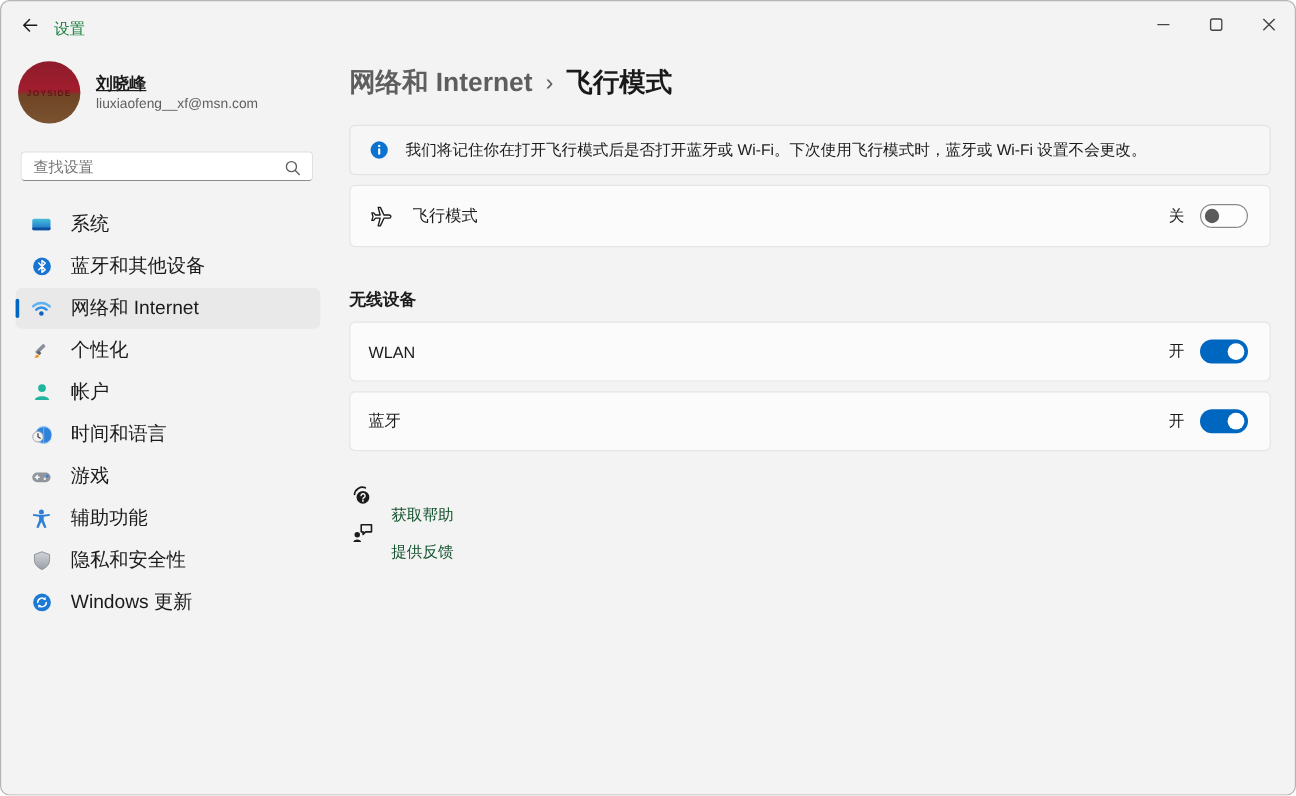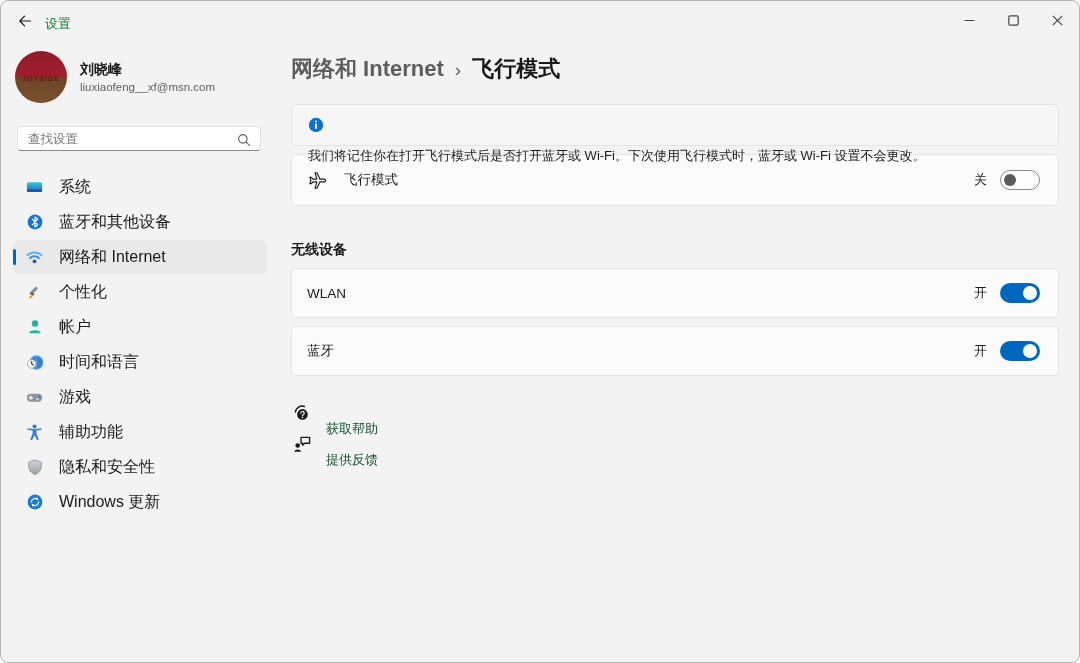--- a/index.html
+++ b/index.html
@@ -13,42 +13,42 @@
   .app-title{position:absolute;left:44px;top:14px;font-size:13px;color:#15803d;}
   .win-controls{position:absolute;right:0;top:0;display:flex;height:38px;}
   .win-btn{width:44px;height:38px;display:flex;align-items:center;justify-content:center;cursor:pointer;}
   
   .sidebar{position:absolute;top:40px;left:0;width:278px;bottom:0;}
   .profile{display:flex;align-items:center;gap:13px;padding:10px 0 0 14px;}
   .avatar{width:52px;height:52px;border-radius:50%;flex:0 0 auto;position:relative;overflow:hidden;
     background:linear-gradient(180deg,#8f1c2b 0%,#a11d2e 48%,#6f4526 54%,#7a5330 100%);}
   .avatar-text{position:absolute;left:0;right:0;top:24px;text-align:center;font-size:7px;font-weight:bold;
     letter-spacing:1px;color:#5a1212;opacity:.85;}
-  .profile-name{font-size:14px;font-weight:700;color:#1b1b1b;line-height:1.45;}
+  .profile-name{font-size:14px;font-weight:700;color:#1b1b1b;line-height:1.45;text-decoration:underline;}
   .profile-email{font-size:11.5px;color:#5f5f5f;line-height:1.3;}
   .search-box{position:relative;margin:23px 16px 0 16px;width:244px;height:25px;background:#ffffff;
     border:1px solid #e0e0e0;border-bottom:1px solid #8a8a8a;border-radius:4px;}
   .search-box input{width:100%;height:100%;border:0;outline:0;background:transparent;font-size:12.5px;
     padding:0 30px 0 10px;color:#1b1b1b;font-family:inherit;}
   .search-box input::placeholder{color:#767676;}
   .search-icon{position:absolute;right:9px;top:6px;}
   .nav{margin-top:19px;}
   .nav-item{position:relative;height:34px;margin:1px 12px;border-radius:5px;display:flex;align-items:center;
     gap:15px;padding-left:12px;font-size:16px;color:#1b1b1b;cursor:pointer;}
   .nav-item.selected{background:#e9e9e9;}
   .nav-indicator{position:absolute;left:0;top:9px;width:3px;height:16px;border-radius:3px;background:#0067c0;}
   .nav-icon{width:19px;height:19px;display:flex;align-items:center;justify-content:center;flex:0 0 auto;}
   
   .main{position:absolute;left:290px;top:40px;width:768px;}
   .breadcrumb{margin-top:13px;display:flex;align-items:center;gap:11px;height:30px;}
   .crumb-parent{font-size:22px;font-weight:600;color:#5e5e5e;cursor:pointer;}
   .crumb-sep{font-size:19px;color:#5e5e5e;padding-top:1px;}
   .crumb-current{font-size:22px;font-weight:600;color:#191919;}
   .banner{margin-top:20px;height:42px;background:#f6f6f6;border:1px solid #e3e3e3;border-radius:5px;
-    display:flex;align-items:flex-start;padding:12px 16px;gap:14px;flex-direction:column;}
+    display:flex;align-items:center;padding:12px 16px;gap:14px;}
   .banner-text{font-size:13px;color:#1b1b1b;}
   .card{background:#fbfbfb;border:1px solid #e5e5e5;border-radius:5px;display:flex;align-items:center;
     padding:0 18px 0 15px;}
   .airplane-card{margin-top:8px;height:52px;gap:16px;}
   .row-label{font-size:13.5px;color:#1b1b1b;}
   .row-right{margin-left:auto;display:flex;align-items:center;gap:13px;}
   .state-label{font-size:13px;color:#1b1b1b;}
   .toggle{width:40px;height:20px;border-radius:10px;position:relative;cursor:pointer;flex:0 0 auto;}
   .toggle.off{border:1px solid #8a8a8a;background:#fdfdfd;}
   .toggle.off .knob{position:absolute;left:3px;top:3px;width:12px;height:12px;border-radius:50%;background:#5b5b5b;}

